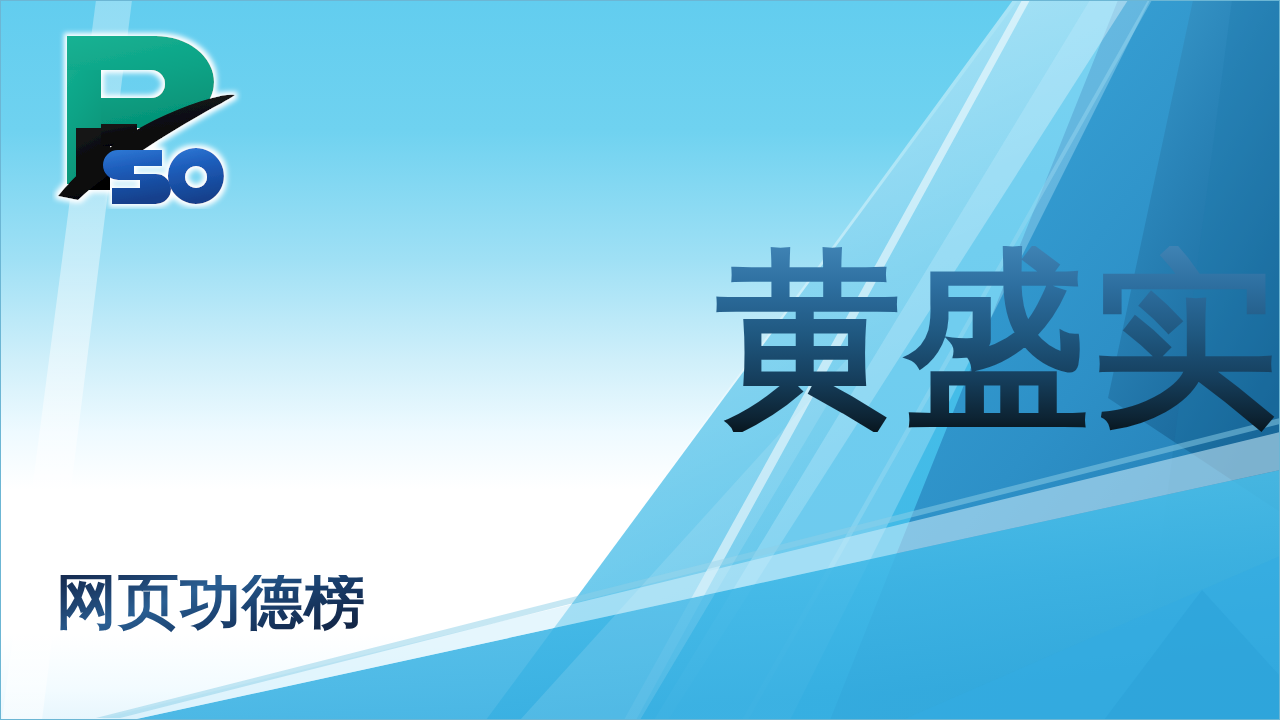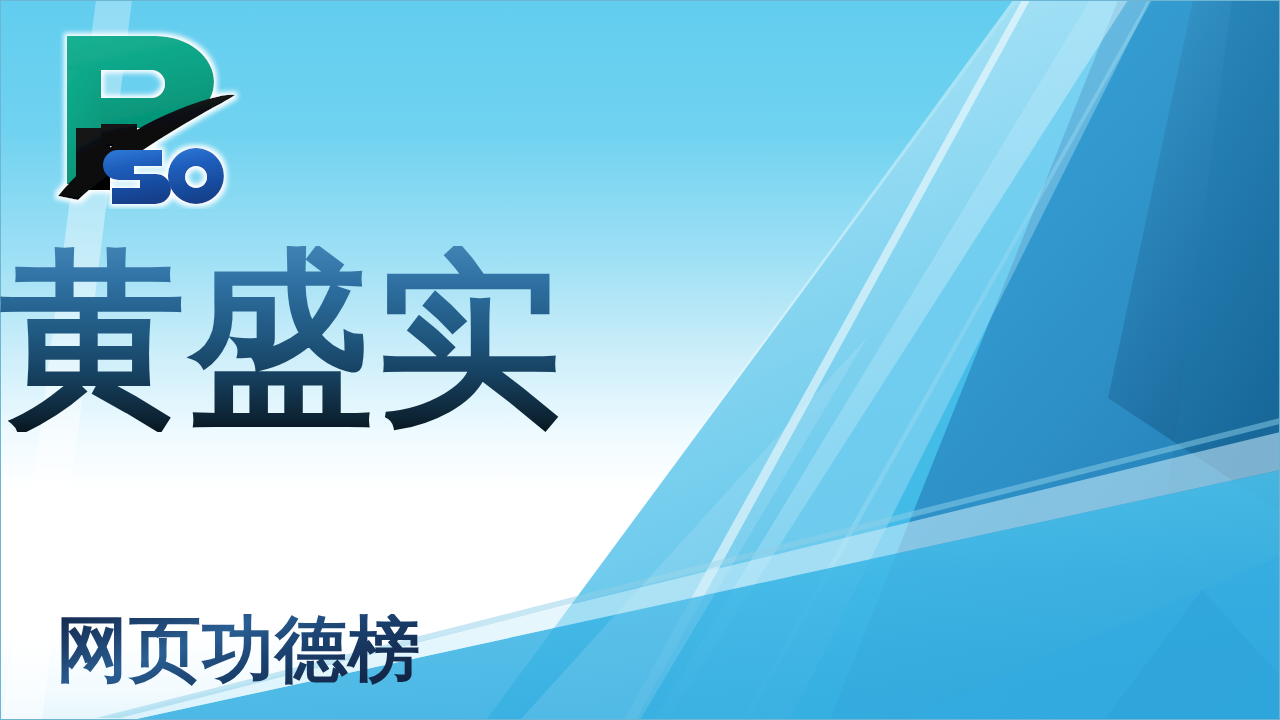--- a/index.html
+++ b/index.html
@@ -65,21 +65,21 @@
     width: 190px;
     height: 185px;
   }
 
   
   #main-title {
     position: absolute;
     left: 0;
     top: 246px;
     width: 1280px;
-    text-align: left;
+    text-align: right;
     font-family: "DejaVu Sans", "Liberation Sans", sans-serif;
     font-weight: 700;
     font-size: 186px;
     line-height: 1;
     letter-spacing: 2px;
     background: linear-gradient(to bottom,
         #3f83b4 0%,
         #2d6e9f 22%,
         #1f577f 48%,
         #16405f 70%,
@@ -90,24 +90,24 @@
     color: transparent;
     -webkit-text-fill-color: transparent;
     white-space: nowrap;
     user-select: none;
   }
 
   
   #subtitle {
     position: absolute;
     left: 56px;
-    top: 614px;
-    font-family: Liberation Serif, serif;
+    top: 575px;
+    font-family: Liberation Mono, monospace;
     font-weight: 700;
-    font-size: 72px;
+    font-size: 61px;
     line-height: 1;
     letter-spacing: 1px;
     background: linear-gradient(160deg,
         #14294d 0%,
         #1d3f6b 18%,
         #2a5f93 38%,
         #1b4372 58%,
         #152f55 78%,
         #101f3c 100%);
     -webkit-background-clip: text;

